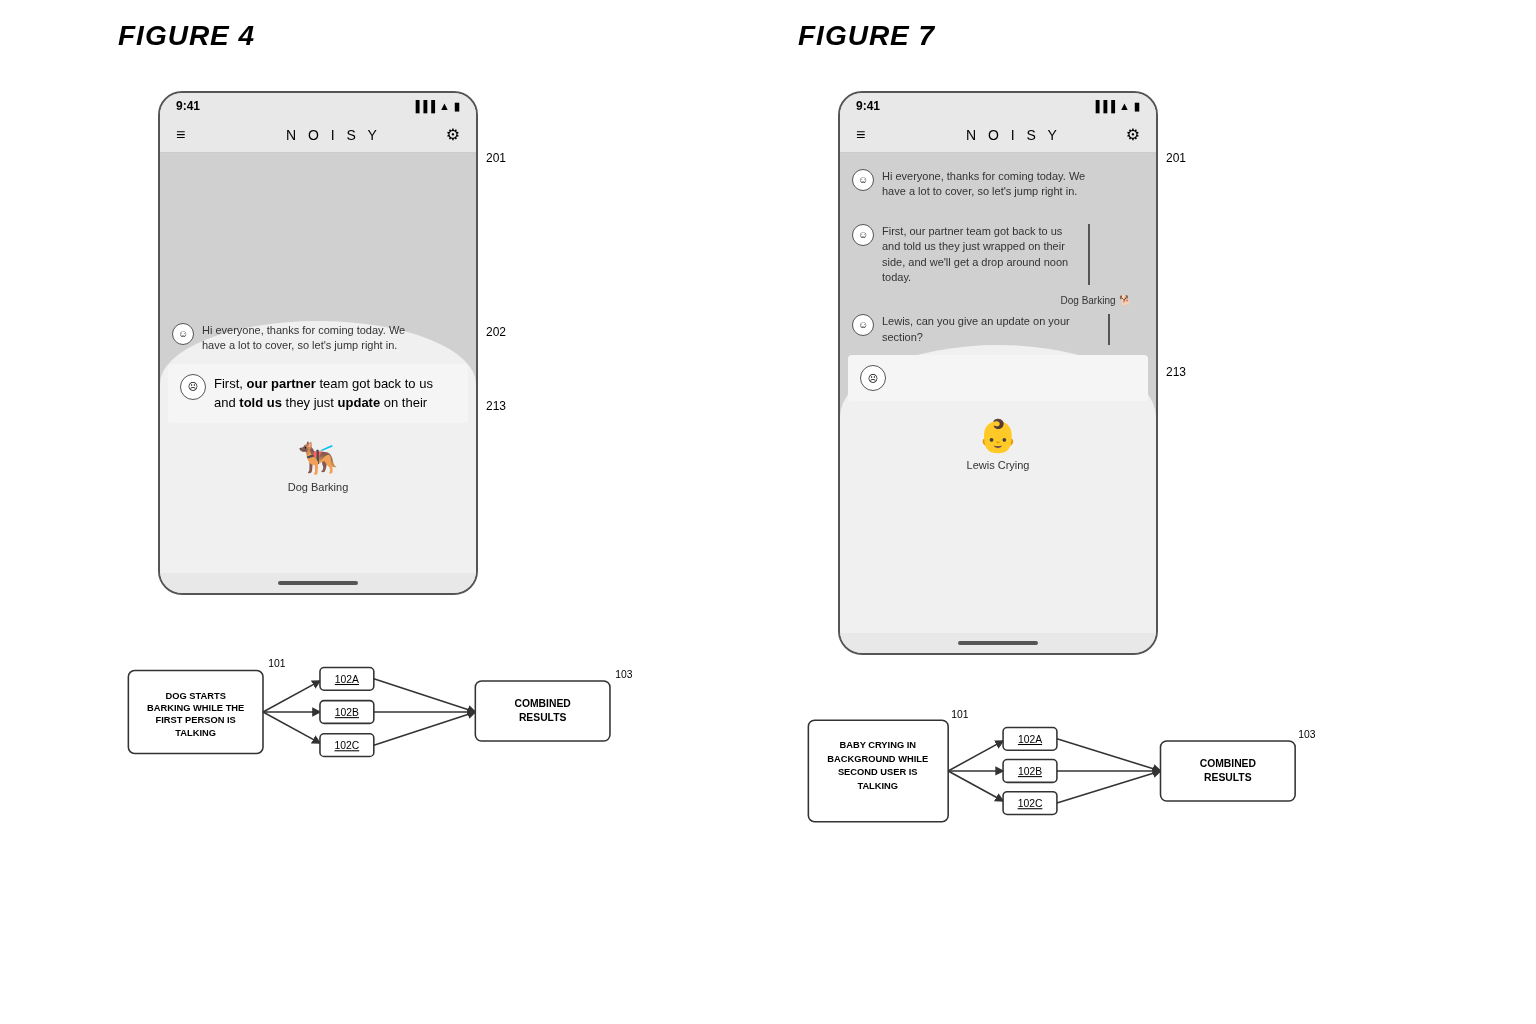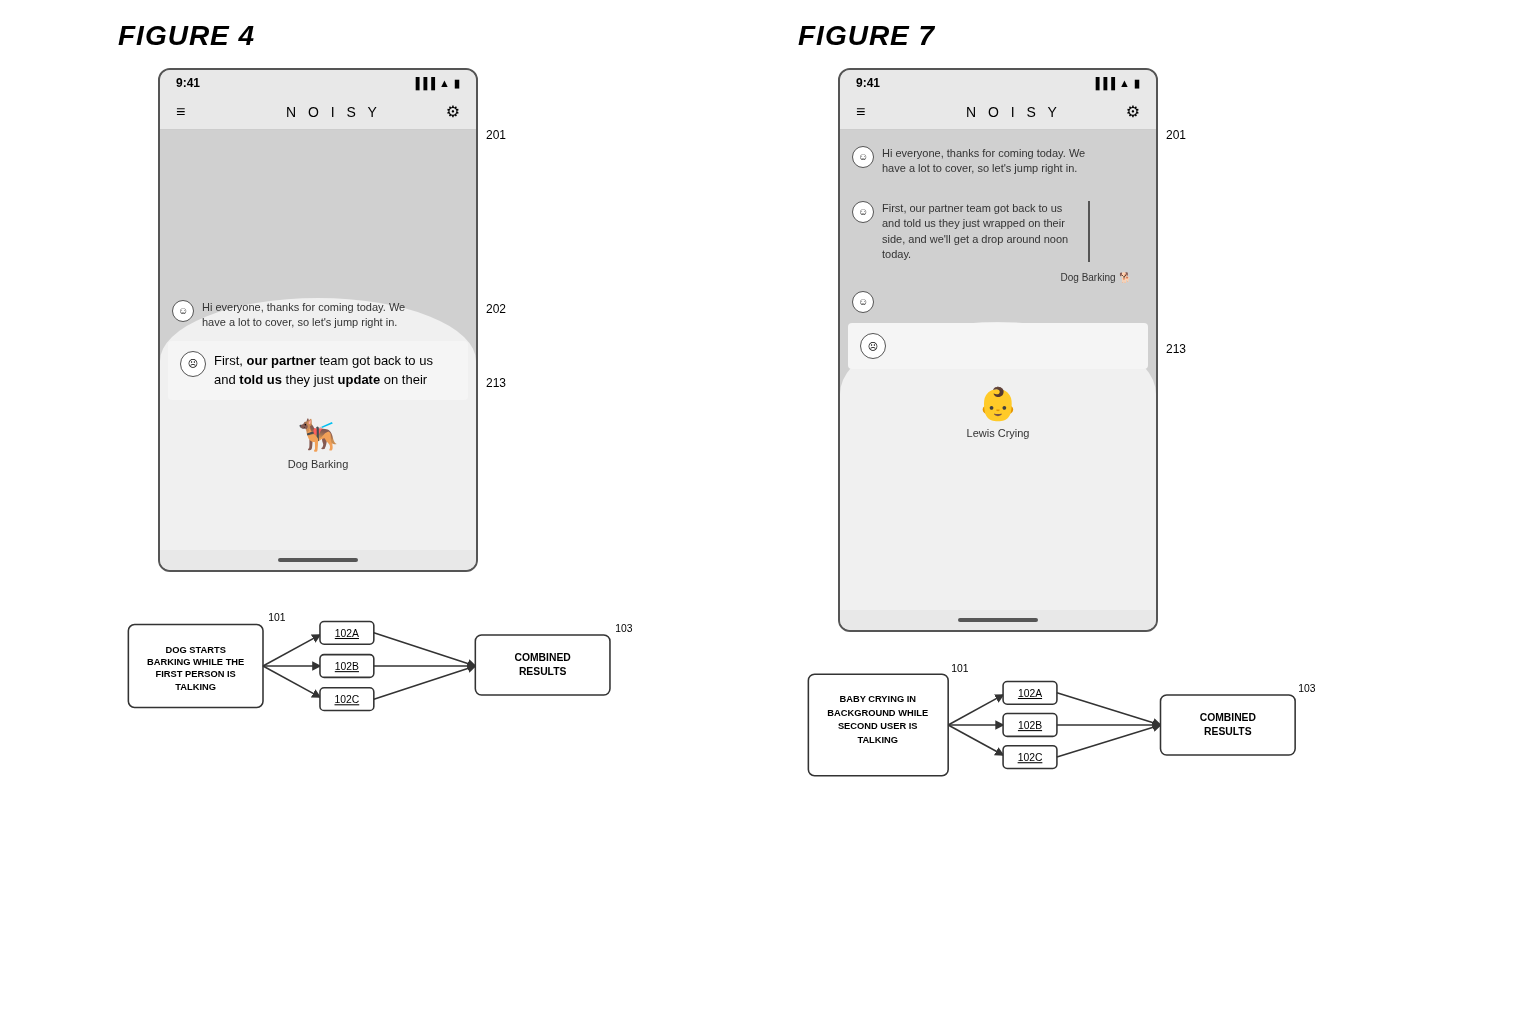--- a/index.html
+++ b/index.html
@@ -18,34 +18,35 @@
       gap: 60px;
       justify-content: center;
       align-items: flex-start;
       flex: 1;
     }
     .figure-container {
       display: flex;
       flex-direction: column;
       align-items: flex-start;
       width: 620px;
+      gap: 23px;
     }
     .figure-title {
       font-size: 28px;
       font-style: italic;
       font-weight: bold;
       margin-bottom: 16px;
       font-family: Arial, sans-serif;
       letter-spacing: 1px;
     }
     
     .phone {
       width: 320px;
       border: 2px solid #555;
-      border-radius: 12px;
+      border-radius: 24px;
       background: #e8e8e8;
       overflow: hidden;
       position: relative;
       margin-left: 40px;
     }
     .phone-status-bar {
       background: #e8e8e8;
       padding: 6px 16px 4px 16px;
       display: flex;
       justify-content: space-between;
@@ -362,20 +363,24 @@
                 </div>
               </div>
 
               <div class="noise-tag">
                 <span>Dog Barking</span>
                 <span>🐕</span>
               </div>
 
               <div class="chat-message">
                 <div class="avatar-circle">☺</div>
+                <div class="message-bubble" style="position:relative;">
+                  <span>Lewis, can you give an update on your section?</span>
+                  <div style="position:absolute; right:-8px; top:0; width:2px; height:100%; background:#555;"></div>
+                </div>
               </div>
             </div>
 
             <div class="large-message">
               <div class="large-message-content">
                 <div class="avatar-circle">☹</div>
               </div>
             </div>
 
             <div class="noise-indicator">

